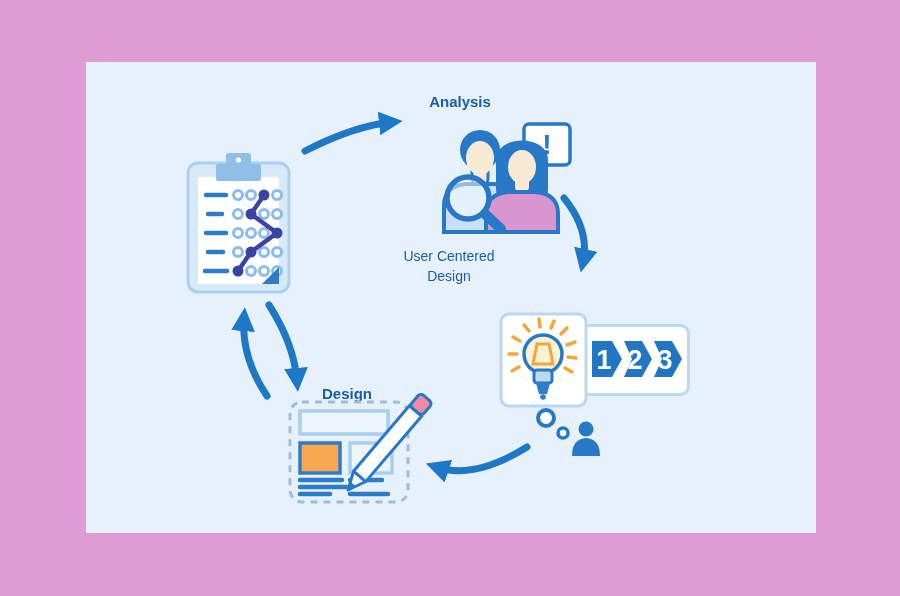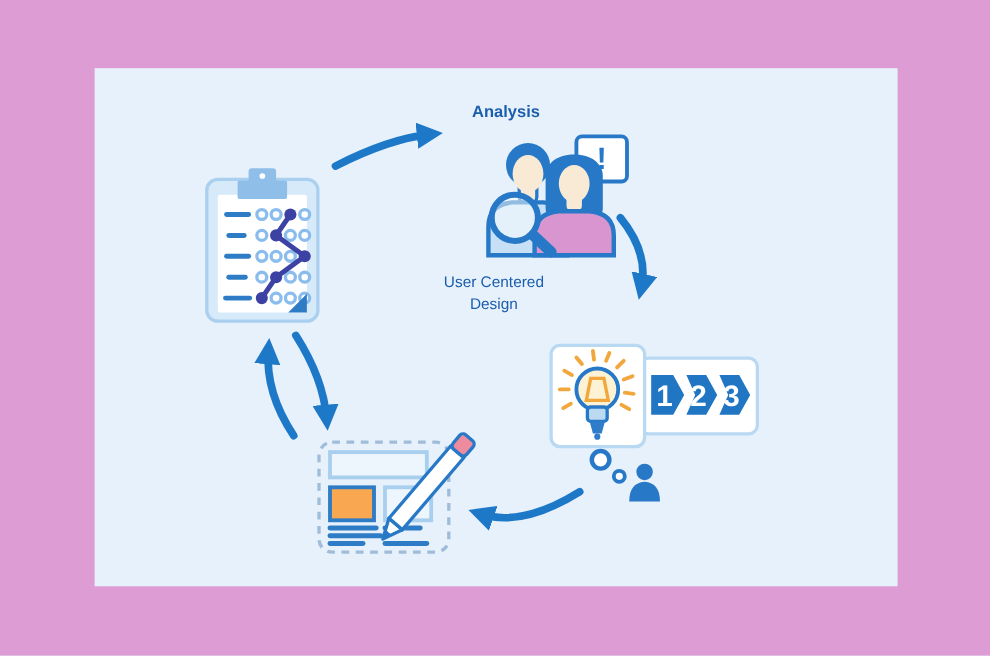--- a/index.html
+++ b/index.html
@@ -57,20 +57,21 @@
     <path d="M478,136 Q504,168 497,200" fill="none" stroke="#1e78c8" stroke-width="7" stroke-linecap="round" marker-end="url(#ah)"></path>
     <path d="M441,385 Q388,418 350,405" fill="none" stroke="#1e78c8" stroke-width="7" stroke-linecap="round" marker-end="url(#ah)"></path>
     <path d="M181,334 Q155,295 158,256" fill="none" stroke="#1e78c8" stroke-width="7" stroke-linecap="round" marker-end="url(#ah)"></path>
     <path d="M183,243 Q208,282 211,319" fill="none" stroke="#1e78c8" stroke-width="7" stroke-linecap="round" marker-end="url(#ah)"></path>
   </svg>
 
 
   <div class="stage-label" style="left:309px;top:31px">Analysis</div>
 
 
+  <div class="stage-label" style="left:196px;top:323px">Design</div>
 
   <div class="center-title">User Centered Design</div>
 
   <svg class="abs" style="left:100px;top:89px" width="105" height="143" viewBox="0 0 105 143">
     <rect x="2" y="12" width="101" height="129" rx="10" fill="#d7eafa" stroke="#abd0ef" stroke-width="3"></rect>
     <rect x="12" y="26" width="81" height="107" rx="2" fill="#ffffff"></rect>
     <rect x="40" y="2" width="25" height="16" rx="3" fill="#8fbfe8"></rect>
     <circle cx="52.5" cy="9" r="2.6" fill="#ffffff"></circle>
     <rect x="30" y="13" width="45" height="17" rx="2" fill="#8fbfe8"></rect>
 

